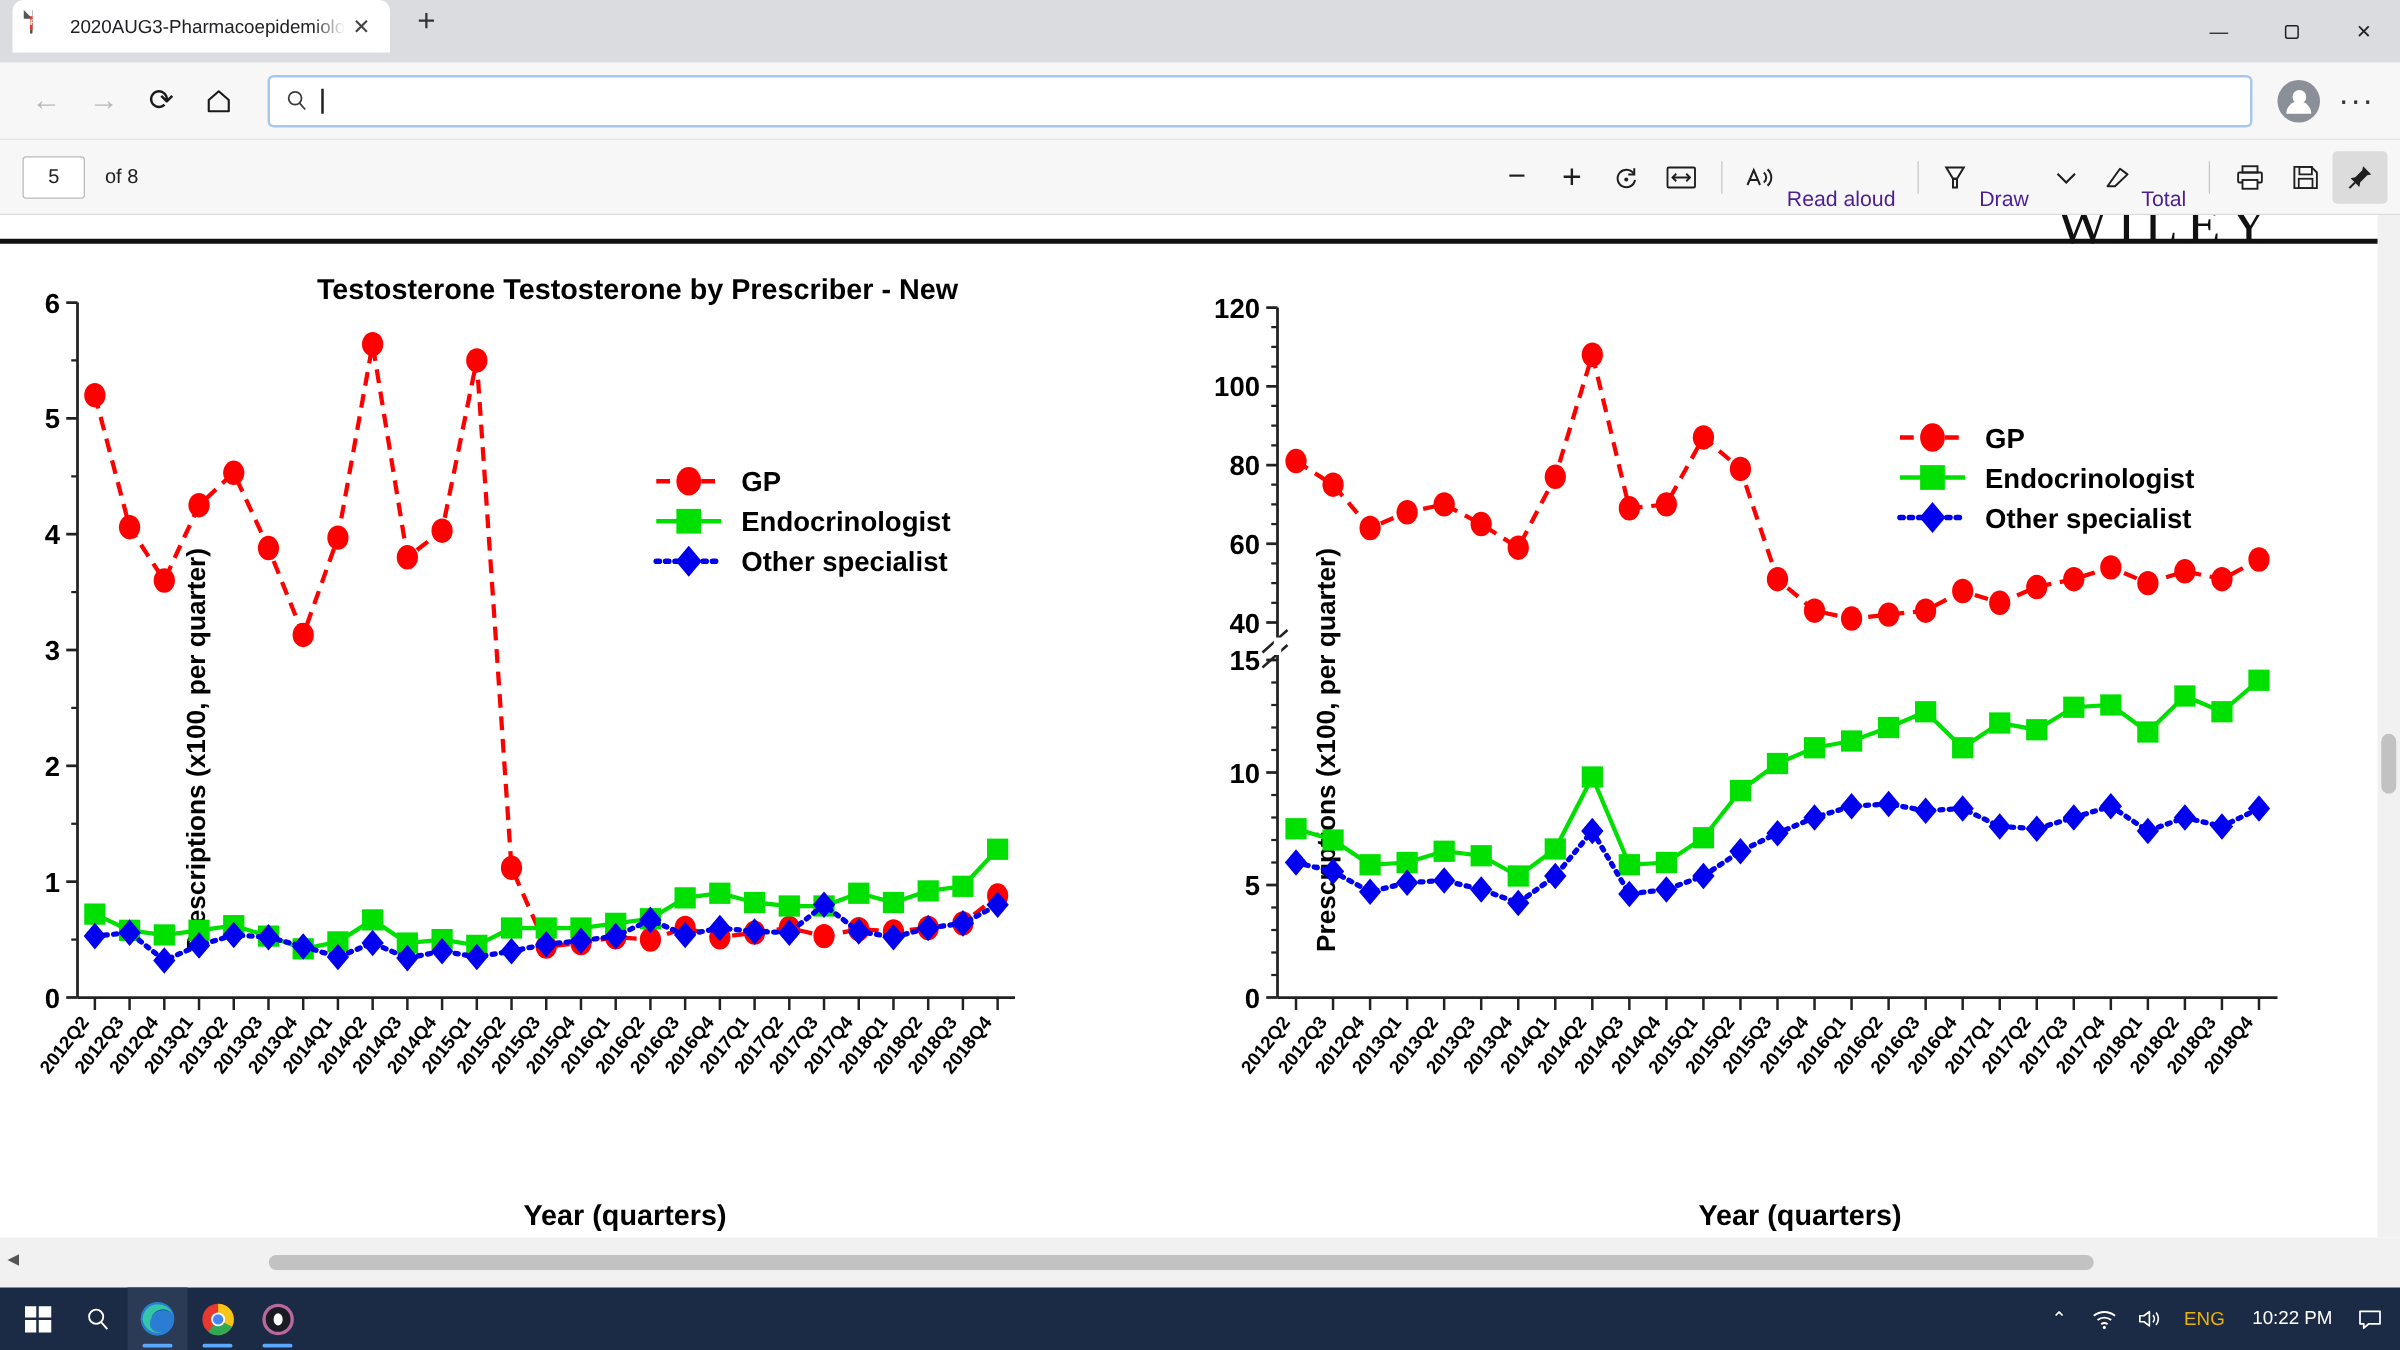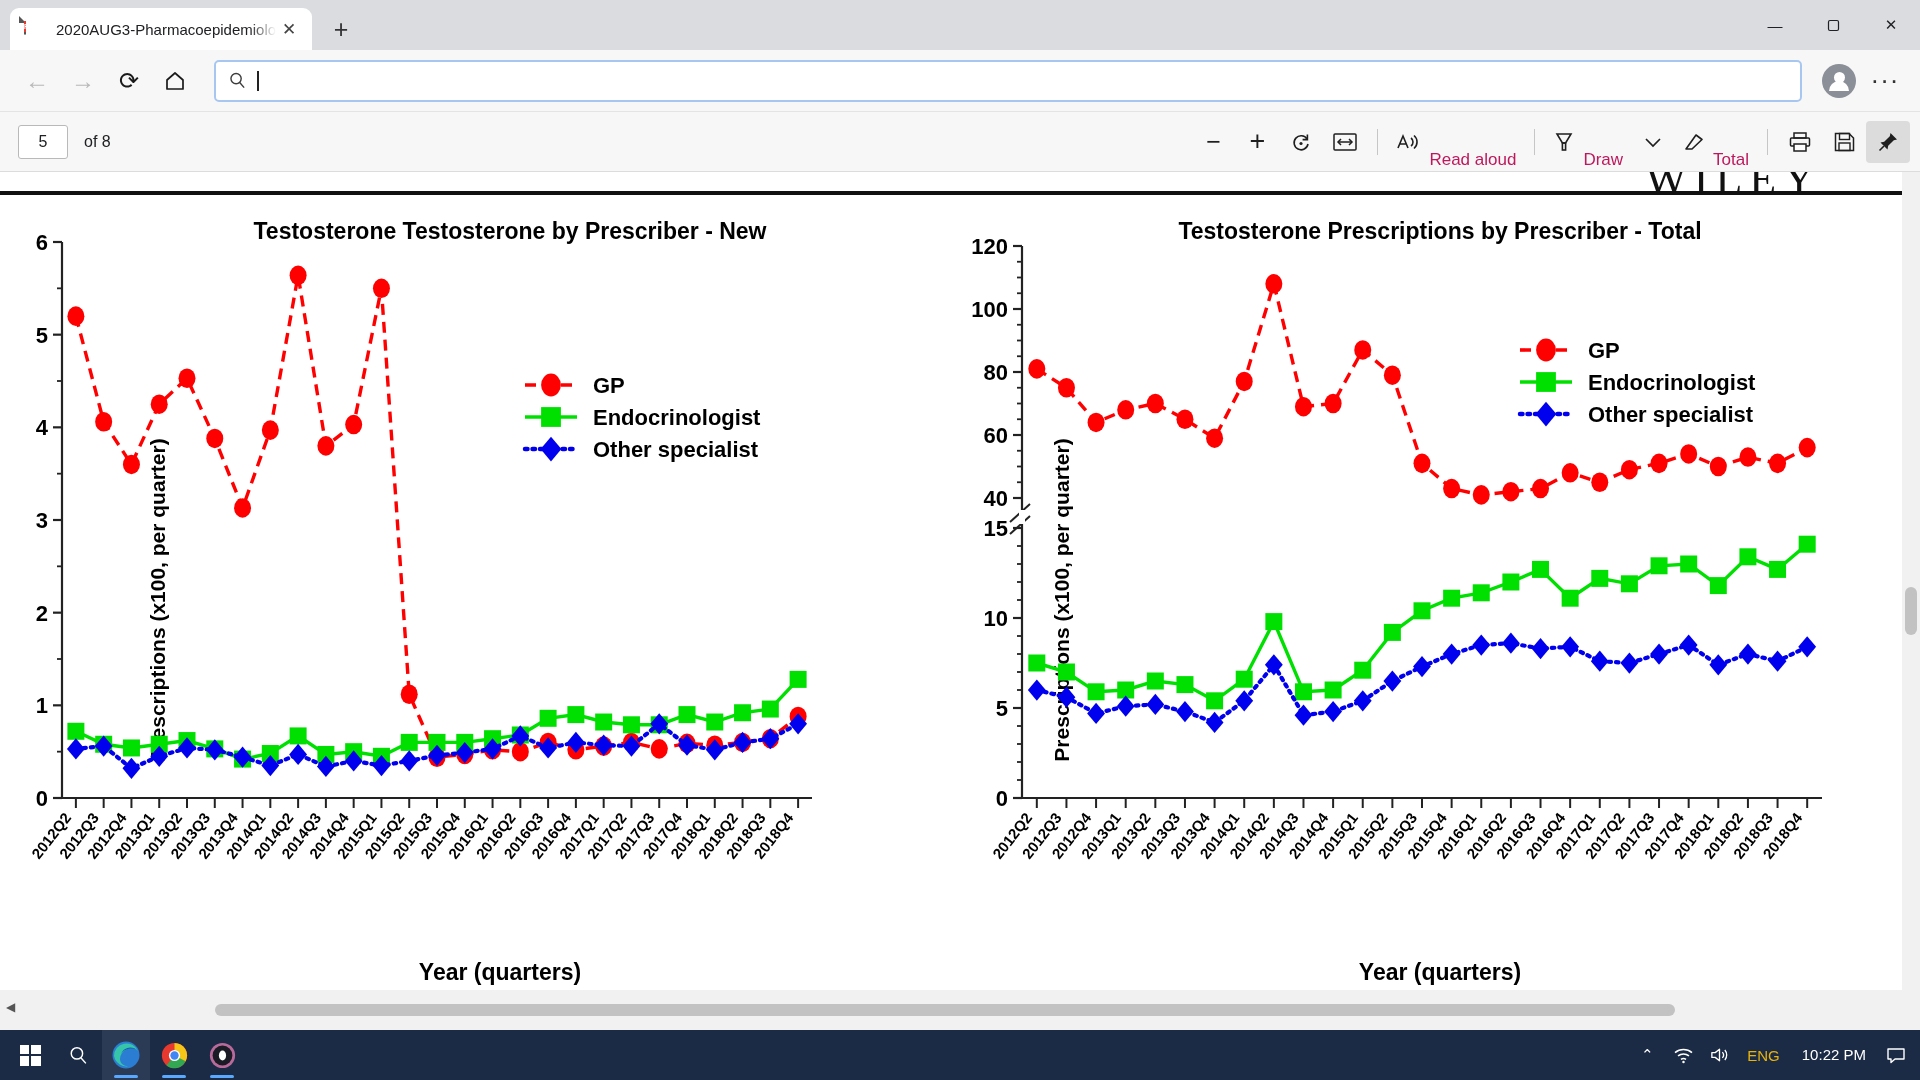--- a/index.html
+++ b/index.html
@@ -1,20 +1,20 @@
 <!DOCTYPE html>
 <html><head>
 <meta charset="utf-8">
 <style>
   * { box-sizing: border-box; margin:0; padding:0; }
   html,body { width:1920px; height:1080px; overflow:hidden; }
   body { font-family:"Liberation Sans", sans-serif; background:#fff; }
 
   
-  .tabstrip { height:50px; background:#dadce0; display:flex; align-items:flex-end; position:relative; }
+  .tabstrip { height:50px; background:#dadce0; display:flex; align-items:flex-start; position:relative; }
   .tab { height:42px; background:#fff; border-radius:9px 9px 0 0; display:flex; align-items:center;
          padding:0 10px 0 14px; margin-left:10px; min-width:300px; max-width:330px; position:relative; }
   .tab-favicon { width:22px; height:24px; flex:0 0 22px; position:relative; margin-right:10px; }
   .pdf-ico { width:20px; height:24px; background:#fff; border:1.5px solid #555; border-radius:2px; position:relative; }
   .pdf-ico:before { content:""; position:absolute; right:-1px; top:-1px; border-width:0 7px 7px 0;
                     border-style:solid; border-color:#fff #fff #555 #555; }
   .pdf-ico:after { content:"PDF"; position:absolute; left:-1px; bottom:2px; right:-1px; height:11px; background:#e8392e;
                    color:#fff; font-size:6.5px; font-weight:bold; line-height:11px; text-align:center; letter-spacing:-0.3px;}
   .tab-title { font-size:15px; color:#202124; white-space:nowrap; overflow:hidden; flex:1;
                -webkit-mask-image:linear-gradient(90deg,#000 88%,transparent 100%);
@@ -42,21 +42,21 @@
 
   
   .pdfbar { height:60px; background:#f7f7f7; display:flex; align-items:center; border-bottom:1px solid #dcdcdc; padding:0 10px; }
   .page-box { width:50px; height:34px; border:1px solid #b9b9b9; border-radius:3px; background:#fff;
               display:flex; align-items:center; justify-content:center; font-size:16px; color:#202124; margin-left:8px;}
   .page-of { font-size:16px; color:#202124; margin-left:16px; }
   .pdf-spacer { flex:1; }
   .tb-btn { height:42px; min-width:44px; padding:0 8px; display:flex; align-items:center; justify-content:center; gap:8px;
             color:#1f1f1f; font-size:17px; border-radius:4px; }
   .tb-sep { width:1px; height:26px; background:#c6c6c6; margin:0 10px; }
-  .tb-label { font-size:17px; color:#be185d;margin-top:36px; }
+  .tb-label { font-size:17px; color:#4c1d95;margin-top:36px; }
   .tb-btn.pinned { background:#dcdcdc; }
 
   
   .viewport { height:calc(1080px - 50px - 62px - 60px - 40px - 50px); background:#fff; position:relative; overflow:hidden; }
   .page-top-rule { position:absolute; left:0; right:0; top:19px; height:4px; background:#111; }
   .wiley { position:absolute; right:98px; top:-18px; font-family:"Liberation Serif", serif; font-size:44px;
            letter-spacing:7px; color:#111;margin-left:34px; }
   .charts { position:absolute; inset:0; display:flex; padding-top:38px; }
   .chartwrap { flex:1; position:relative; }
   .chart-title { position:absolute; top:8px; left:0; right:0; text-align:center; font-size:23px; font-weight:bold; color:#000; }
@@ -392,21 +392,20 @@
             <rect x="541.1" y="197.1" width="19.8" height="19.8" fill="#00e000"></rect>
             <text x="593" y="215" font-size="22" font-weight="bold" fill="#000" font-family="Liberation Sans, sans-serif">Endocrinologist</text>
             <line x1="525" y1="239" x2="577" y2="239" stroke="#0000ee" stroke-width="4.5" stroke-linecap="round" stroke-dasharray="2.5,5"></line>
             <polygon points="551,226.625 561.395,239 551,251.375 540.605,239" fill="#0000ee"></polygon>
             <text x="593" y="247" font-size="22" font-weight="bold" fill="#000" font-family="Liberation Sans, sans-serif">Other specialist</text>
           </g>
         </svg>
       <div class="xlabel">Year (quarters)</div>
     </div>
     <div class="chartwrap right">
-      <div class="chart-title">Testosterone Prescriptions by Prescriber - Total</div>
       <div class="ylabel">Prescriptions (x100, per quarter)</div>
       <svg class="plot-svg" id="svg-total" width="940" height="720">
           <line x1="62" y1="36" x2="62" y2="588" stroke="#222" stroke-width="2.2"></line>
           <line x1="62" y1="588" x2="862" y2="588" stroke="#222" stroke-width="2.2"></line>
           <line x1="53" y1="588" x2="62" y2="588" stroke="#222" stroke-width="2.2"></line>
           <text x="48" y="596" text-anchor="end" font-size="22" font-weight="bold" fill="#000" font-family="Liberation Sans, sans-serif">0</text>
           <line x1="53" y1="498" x2="62" y2="498" stroke="#222" stroke-width="2.2"></line>
           <text x="48" y="506" text-anchor="end" font-size="22" font-weight="bold" fill="#000" font-family="Liberation Sans, sans-serif">5</text>
           <line x1="53" y1="408" x2="62" y2="408" stroke="#222" stroke-width="2.2"></line>
           <text x="48" y="416" text-anchor="end" font-size="22" font-weight="bold" fill="#000" font-family="Liberation Sans, sans-serif">10</text>

